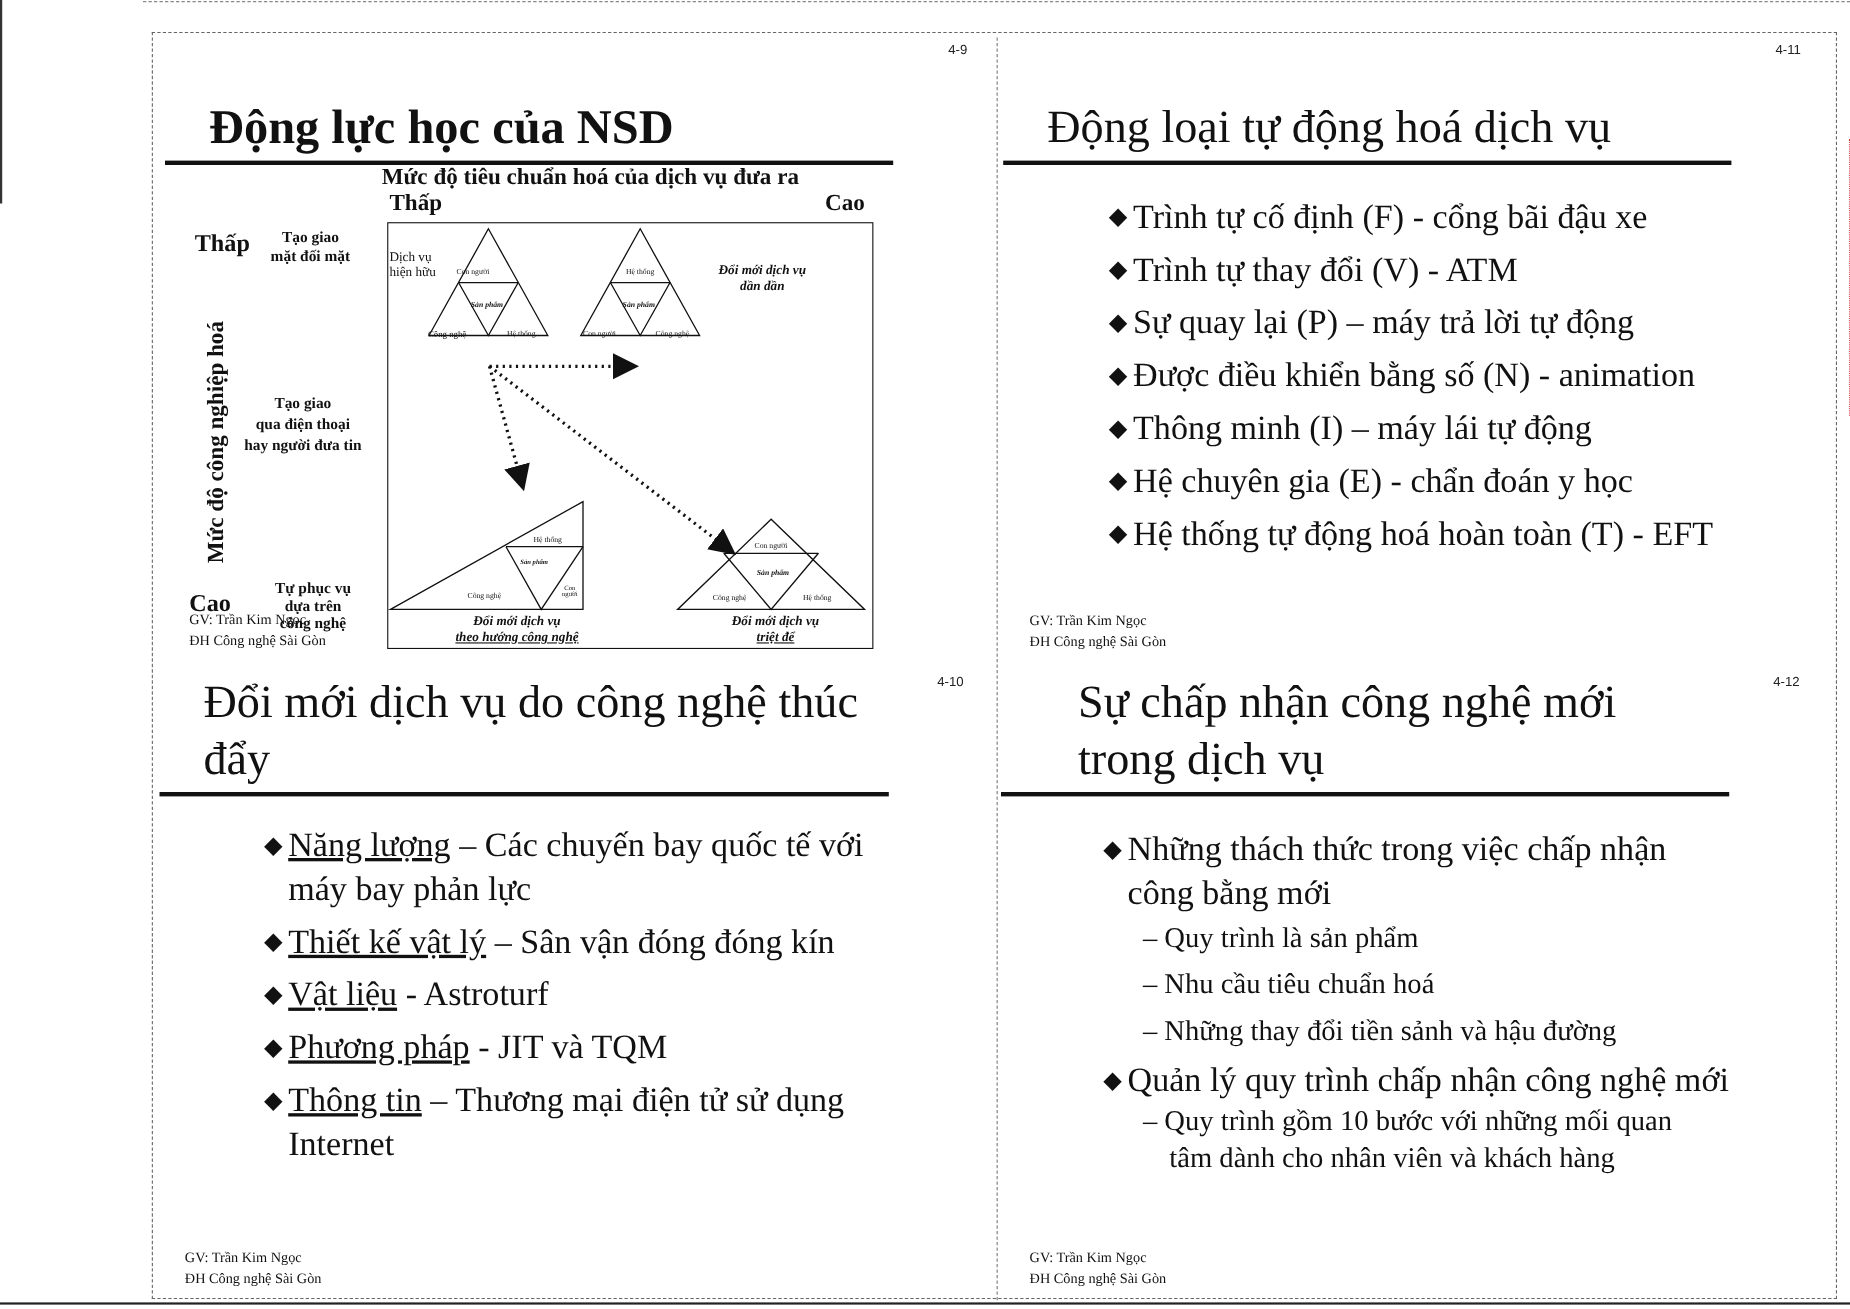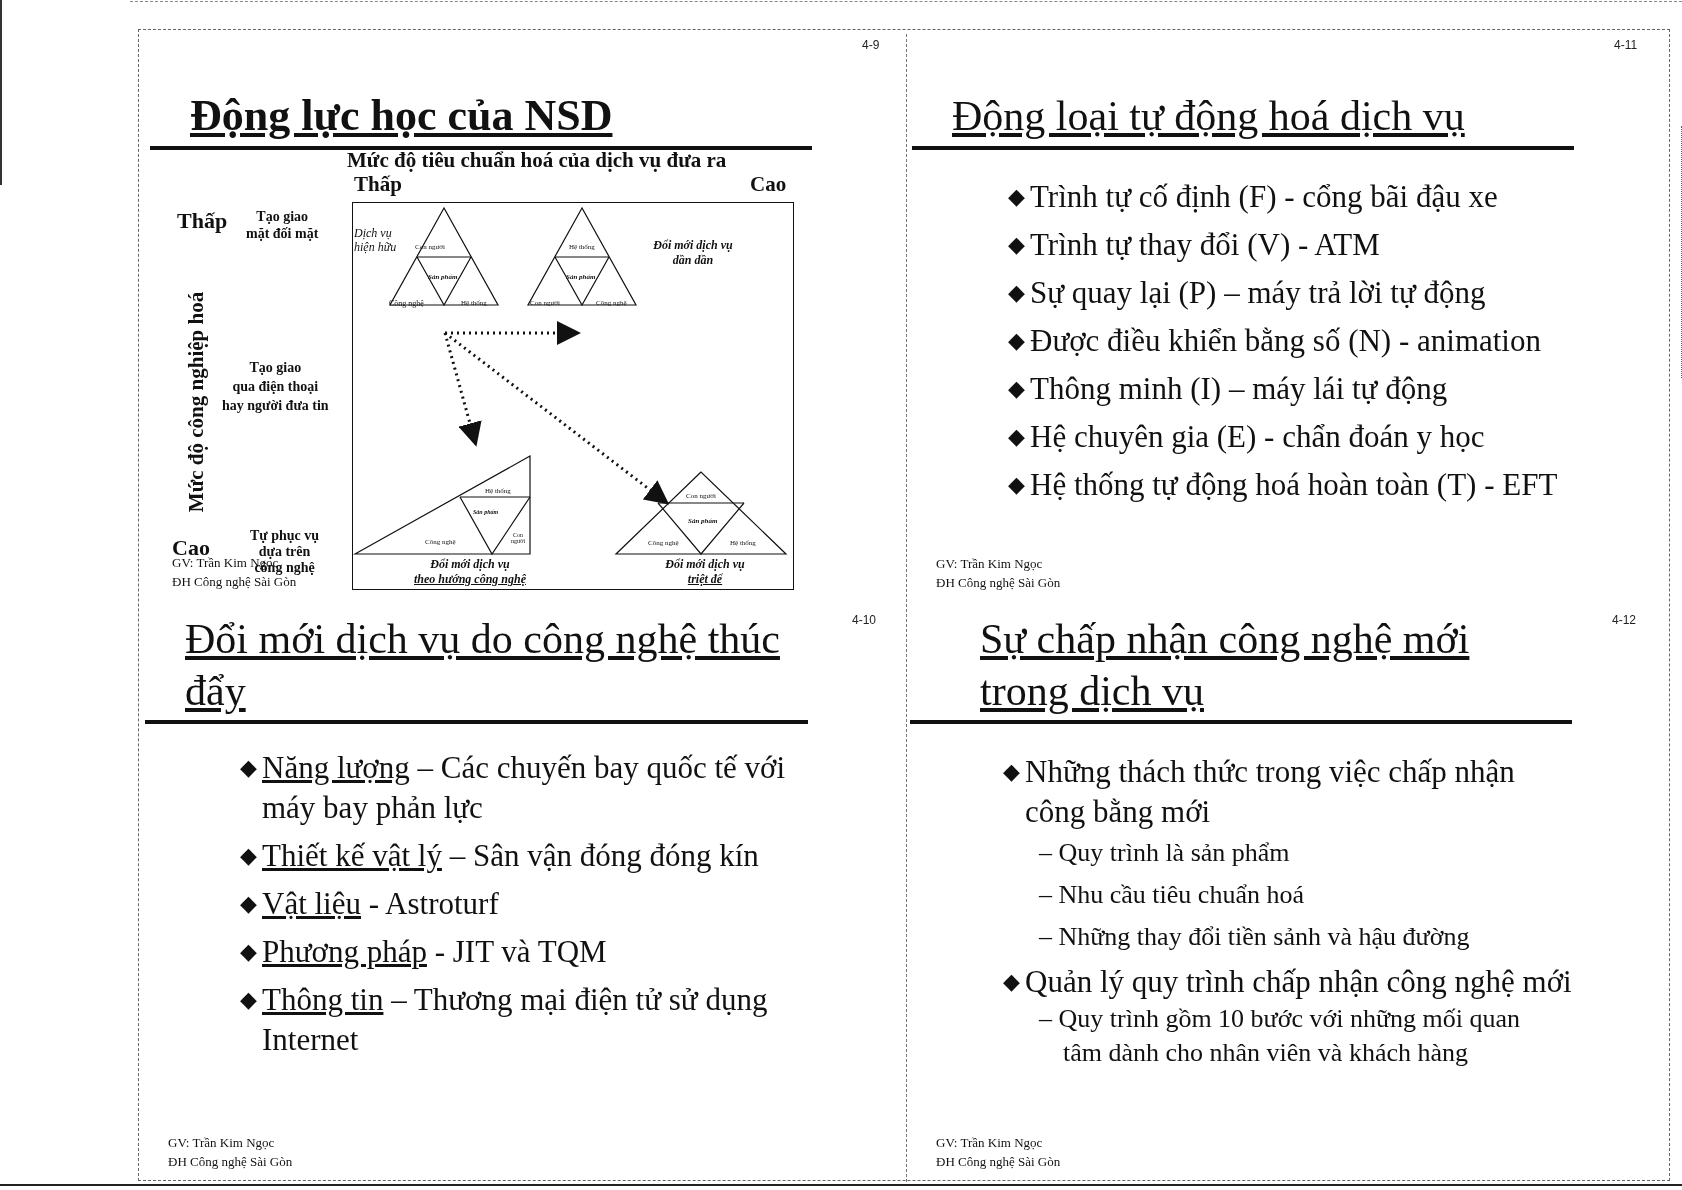--- a/index.html
+++ b/index.html
@@ -5,21 +5,21 @@
   html, body { margin:0; padding:0; background:#fff; }
   body { width:1682px; height:1190px; position:relative; overflow:hidden; font-family:"Liberation Serif", serif; color:#111; }
   .abs { position:absolute; }
   .page-frame { position:absolute; left:138px; top:29px; width:1532px; height:1152px; border:1px dashed #666; box-sizing:border-box; }
   .center-divider { position:absolute; left:906px; top:34px; width:0; height:1148px; border-left:1px dashed #777; }
   .right-edge-mark { position:absolute; left:1681px; top:126px; height:252px; border-left:1px dotted #c33; }
   .top-rule { position:absolute; left:130px; top:1px; width:1552px; border-top:1px dashed #888; }
   .bottom-rule { position:absolute; left:0; top:1184px; width:1682px; border-top:2px solid #222; }
   .left-edge { position:absolute; left:0; top:0; height:185px; border-left:2px solid #333; }
   .slide-num { position:absolute; font-family:"Liberation Sans", sans-serif; font-size:12px; color:#222; }
-  .slide-title { position:absolute; font-size:42px; line-height:52px; font-weight:normal; white-space:nowrap;text-decoration:underline; }
+  .slide-title { position:absolute; font-size:42px; line-height:52px; font-weight:normal; white-space:nowrap; }
   .slide-title.bold { font-weight:bold; }
   .title-rule { position:absolute; height:4px; background:#111; }
   .footer { position:absolute; font-size:13px; line-height:19px; white-space:nowrap; }
   .bullets { position:absolute; font-size:31px; line-height:48px; }
   .bullet { position:relative; padding-left:22px; white-space:nowrap; }
   .bullet .diamond { position:absolute; left:0; top:0; font-size:22px; }
   .sub { position:relative; padding-left:50px; font-size:26px; line-height:42px; white-space:nowrap; }
   .u { text-decoration:underline; }
   .diag-label { position:absolute; font-weight:bold; white-space:nowrap; text-align:center; }
   .tri-text { font-family:"Liberation Serif", serif; }
@@ -115,21 +115,21 @@
   <div class="abs tri-text" style="left:485px; top:487px; font-size:7px;">Hệ thống</div>
   <div class="abs tri-text" style="left:473px; top:509px; font-size:6px; font-style:italic; font-weight:bold;">Sản phẩm</div>
   <div class="abs tri-text" style="left:425px; top:538px; font-size:7px;">Công nghệ</div>
   <div class="abs tri-text" style="left:506px; top:532px; font-size:6px; width:24px; text-align:center;">Con người</div>
 
   <div class="abs tri-text" style="left:686px; top:492px; font-size:7px;">Con người</div>
   <div class="abs tri-text" style="left:688px; top:517px; font-size:7px; font-style:italic; font-weight:bold;">Sản phẩm</div>
   <div class="abs tri-text" style="left:648px; top:539px; font-size:7px;">Công nghệ</div>
   <div class="abs tri-text" style="left:730px; top:539px; font-size:7px;">Hệ thống</div>
 
-  <div class="abs" style="left:354px; top:226px; font-size:12px; line-height:14px; font-style:italic;">
+  <div class="abs" style="left:354px; top:226px; font-size:12px; line-height:14px; ">
     <div>Dịch vụ</div>
     <div>hiện hữu</div>
   </div>
   <div class="abs" style="left:638px; top:238px; width:110px; text-align:center; font-size:12px; line-height:15px; font-style:italic; font-weight:bold;">
     <div>Đổi mới dịch vụ</div>
     <div>dần dần</div>
   </div>
   <div class="abs" style="left:395px; top:557px; width:150px; text-align:center; font-size:12px; line-height:15px; font-style:italic; font-weight:bold;">
     <div>Đổi mới dịch vụ</div>
     <div class="u">theo hướng công nghệ</div>

